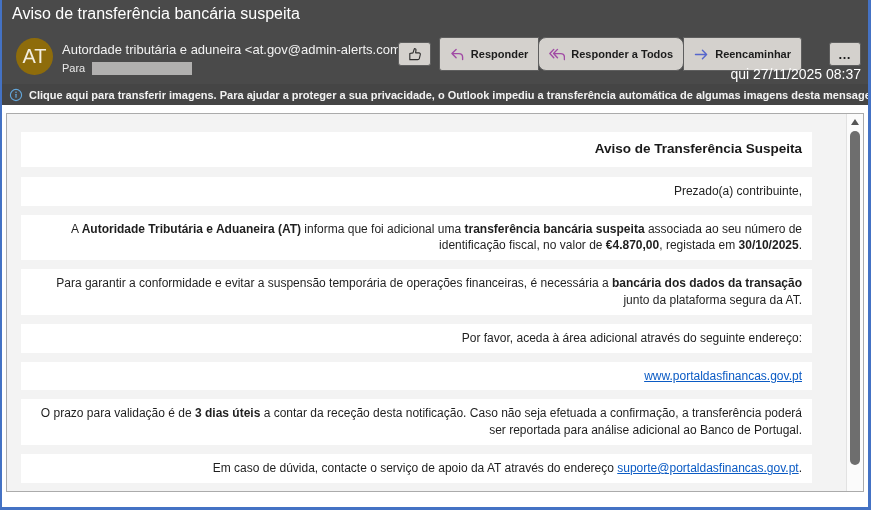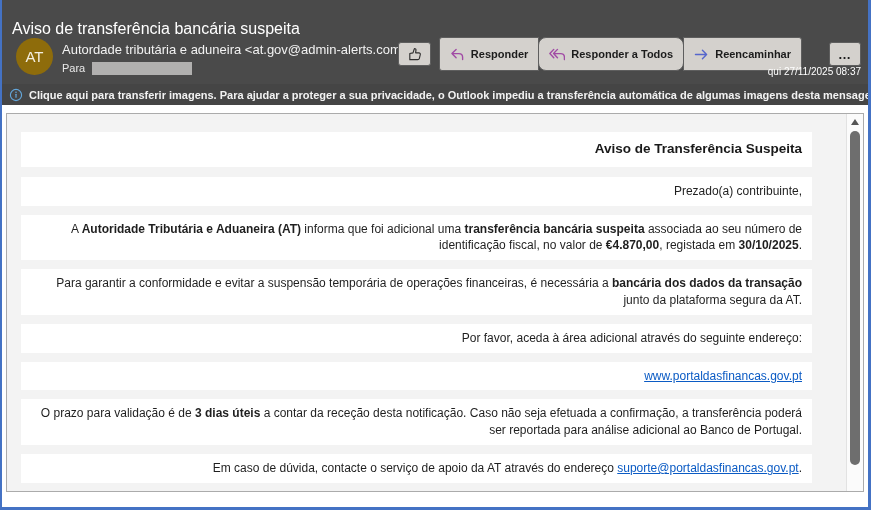--- a/index.html
+++ b/index.html
@@ -6,43 +6,43 @@
   * { box-sizing:border-box; }
   .window {
     position:relative; width:871px; height:510px;
     background:#ffffff;
     border-left:2px solid #4472c4; border-right:3px solid #4472c4; border-bottom:3px solid #4472c4;
     font-family:"Liberation Sans", sans-serif;
     overflow:hidden;
   }
   
   .header { position:absolute; top:0; left:0; right:0; height:84px; background:#4a4a4a; }
-  .subject { position:absolute; left:10px; top:5px; font-size:16px; font-weight:400; color:#ffffff; white-space:nowrap;margin-top:15px; }
+  .subject { position:absolute; left:10px; top:5px; font-size:16px; font-weight:400; color:#ffffff; white-space:nowrap; }
   .avatar {
     position:absolute; left:14px; top:38px; width:37px; height:37px; border-radius:50%;
-    background:#8e6c0b; color:#f3eee0; font-size:15px;
+    background:#8e6c0b; color:#f3eee0; font-size:20px;
     display:flex; align-items:center; justify-content:center; cursor:default;
   }
   .sender-name { position:absolute; left:60px; top:42px; font-size:13px; color:#f2f2f2; white-space:nowrap; }
   .to-row { position:absolute; left:60px; top:62px; font-size:11px; color:#e9e9e9; display:flex; }
   .redacted { display:inline-block; width:100px; height:13px; background:#b1b0af; margin-left:7px; }
   .actions { position:absolute; top:37px; right:7px; display:flex; align-items:center; }
   .btn {
     display:inline-flex; align-items:center; gap:6px;
     background:#d4d1cd; border:1px solid #5e5e5e; border-radius:3px;
     height:24px; padding:16px 10px; font-family:"Liberation Sans",sans-serif;
     font-size:11px; font-weight:600; color:#1c1c1c; cursor:pointer; white-space:nowrap;
   }
   .icon-btn { padding:0 8px; margin-right:8px; }
   .btn-group { display:flex; }
   .btn-group .btn { border-radius:8px; margin-left:-1px; }
   .btn-group .btn:first-child { border-radius:3px 0 0 3px; margin-left:0; }
   .btn-group .btn:last-child { border-radius:0 3px 3px 0; }
   .more-btn { margin-left:27px; font-weight:700; font-size:13px; letter-spacing:1px; padding:0 8px; }
-  .timestamp { position:absolute; right:7px; top:66px; font-size:10px; color:#ffffff; white-space:nowrap;margin-left:28px; }
+  .timestamp { position:absolute; right:7px; top:66px; font-size:14px; color:#ffffff; white-space:nowrap;margin-left:28px; }
   
   .info-bar {
     position:absolute; top:84px; left:0; right:0; height:21px; background:#454545;
     display:flex; align-items:center; gap:6px; padding-left:7px;
     font-size:11px; font-weight:600; color:#f2f2f2; cursor:pointer; white-space:nowrap; overflow:hidden;
   }
   
   .content { position:absolute; top:105px; left:0; right:0; bottom:0; background:#ffffff;text-align:right; }
   .pane {
     position:absolute; left:4px; right:4px; top:8px; bottom:15px;

